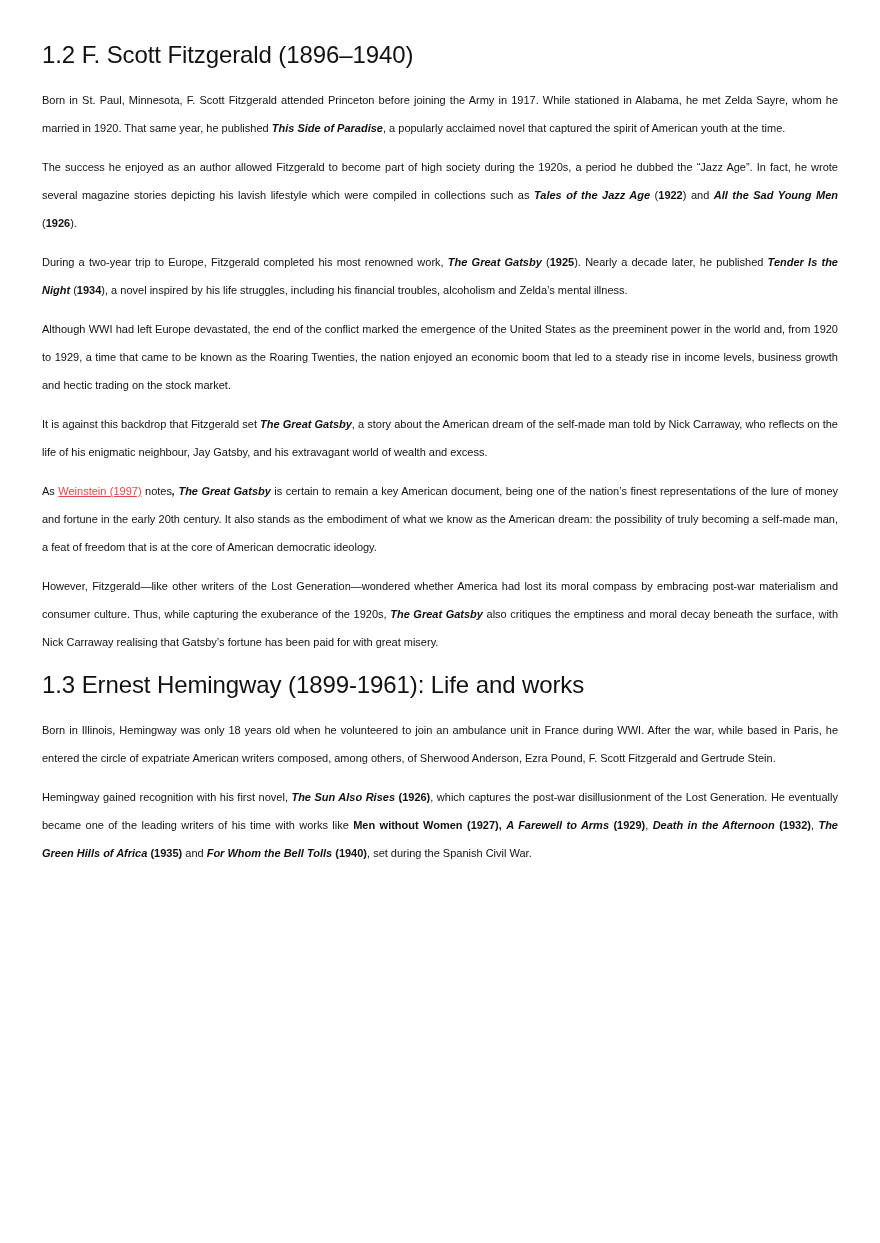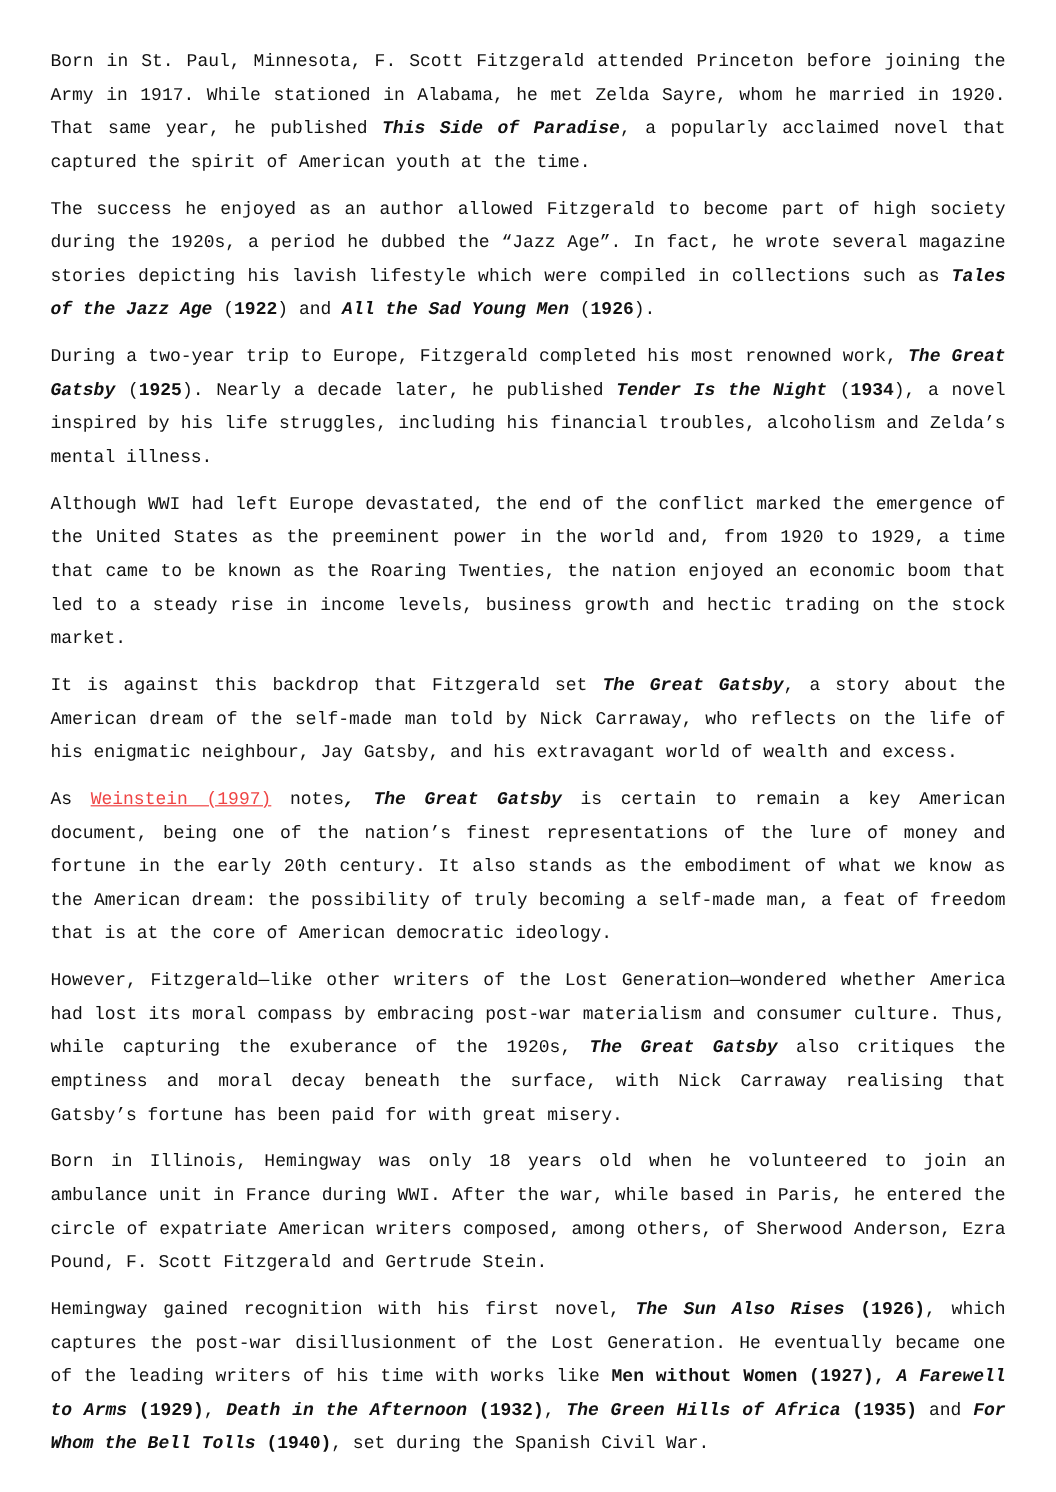--- a/index.html
+++ b/index.html
@@ -39,49 +39,50 @@
     h1.h-main.h13 {
       margin-top: 12px;
       margin-bottom: 14px;
     }
     h2.h-sub.h122 {
       margin-top: 2px;
       margin-bottom: 12px;
     }
     p {
       margin: 0 0 11px 0;
-      font-size: 15px;
+      font-size: 11px;
       line-height: 28px;
       text-align: justify;
-      font-family: Liberation Mono, monospace;
     }
     .bi { font-weight: bold; font-style: italic; }
     .b { font-weight: bold; }
     .ref { text-decoration: underline; color: #ef4444; cursor: pointer; }
   </style>
 </head>
 <body>
 
 <div class="page">
 
+  <h1 class="h-main">1.2 F. Scott Fitzgerald  (1896–1940)</h1>
 
 
   <p><span>Born in St. Paul, Minnesota, F. Scott Fitzgerald attended Princeton before joining the Army in 1917. While stationed in Alabama, he met Zelda Sayre, whom he married in 1920. That same year, he published </span><span class="bi">This Side of Paradise</span><span>, a popularly acclaimed novel that captured the spirit of American youth at the time.</span></p>
 
   <p><span>The success he enjoyed as an author allowed Fitzgerald to become part of high society  during the 1920s, a period he dubbed the “Jazz Age”. In fact, he wrote several magazine stories depicting his lavish lifestyle which were compiled in collections such as </span><span class="bi">Tales of the Jazz Age</span><span> (</span><span class="b">1922</span><span>) and </span><span class="bi">All the Sad Young Men</span><span> (</span><span class="b">1926</span><span>).</span></p>
 
   <p><span>During a two-year trip to Europe, Fitzgerald completed his most renowned work, </span><span class="bi">The Great Gatsby</span><span> (</span><span class="b">1925</span><span>). Nearly a decade later, he published </span><span class="bi">Tender Is the Night</span><span> (</span><span class="b">1934</span><span>), a novel inspired by his life struggles, including his financial troubles, alcoholism and Zelda’s mental illness.</span></p>
 
 
   <p><span>Although WWI had left Europe devastated, the end of the conflict marked the emergence of the United States as the preeminent power in the world and, from 1920 to 1929, a time that came to be known as the Roaring Twenties, the nation enjoyed an economic boom that led to a steady rise in income levels, business growth and hectic trading on the stock market.</span></p>
 
   <p><span>It is against this backdrop that Fitzgerald set </span><span class="bi">The Great Gatsby</span><span>, a story about the American dream of the self-made man told by Nick Carraway, who reflects on the life of his enigmatic neighbour, Jay Gatsby, and his extravagant world of wealth and excess.</span></p>
 
   <p><span>As </span><span class="ref">Weinstein (1997)</span><span> notes</span><span class="bi">, The Great Gatsby</span><span> is certain to remain a key American document, being one of the nation’s finest representations of the lure of money and fortune in the early 20th century. It also stands as the embodiment of what we know as the American dream: the possibility of truly becoming a self-made man, a feat of freedom that is at the core of American democratic ideology.</span></p>
 
   <p><span>However, Fitzgerald—like other writers of the Lost Generation—wondered whether America had lost its moral compass by embracing post-war materialism and consumer culture. Thus, while capturing the exuberance of the 1920s, </span><span class="bi">The Great Gatsby</span><span> also critiques the emptiness and moral decay beneath the surface, with Nick Carraway realising that Gatsby’s fortune has been paid for with great misery.</span></p>
 
+  <h1 class="h-main h13">1.3 Ernest Hemingway (1899-1961): Life and works</h1>
 
   <p><span>Born in Illinois, Hemingway was only 18 years old when he volunteered to join an ambulance unit in France during WWI. After the war, while based in Paris, he entered the circle of expatriate American writers composed, among others, of Sherwood Anderson, Ezra Pound, F. Scott Fitzgerald and Gertrude Stein.</span></p>
 
   <p><span>Hemingway gained recognition with his first novel, </span><span class="bi">The Sun Also Rises</span><span class="b"> (1926)</span><span>, which captures the post-war disillusionment of the Lost Generation. He eventually became one of the leading writers of his time with works like </span><span class="b">Men without Women</span><span class="b"> (1927),</span><span> </span><span class="bi">A Farewell to Arms</span><span class="b"> (1929)</span><span>, </span><span class="bi">Death in the Afternoon</span><span class="b"> (1932)</span><span>, </span><span class="bi">The Green Hills of Africa</span><span class="b"> (1935)</span><span> and </span><span class="bi">For Whom the Bell Tolls</span><span class="b"> (1940)</span><span>, set during the Spanish Civil War.</span></p>
 
 </div>
 
 </body></html>

